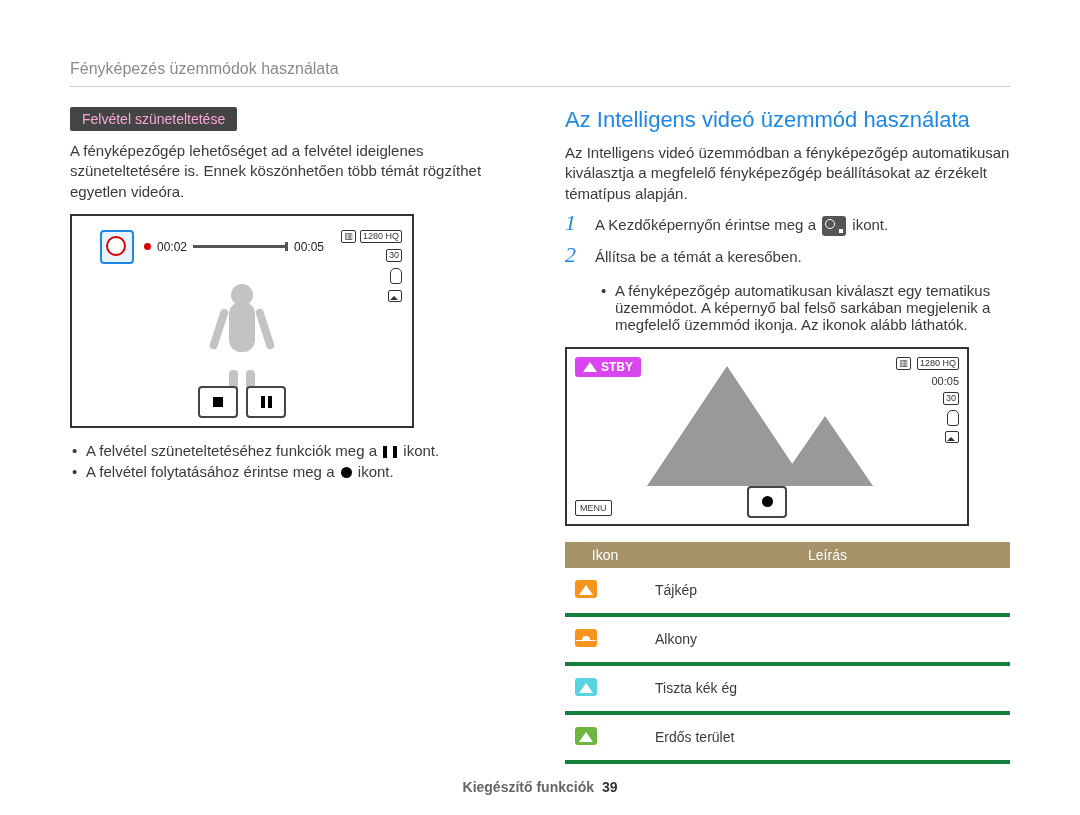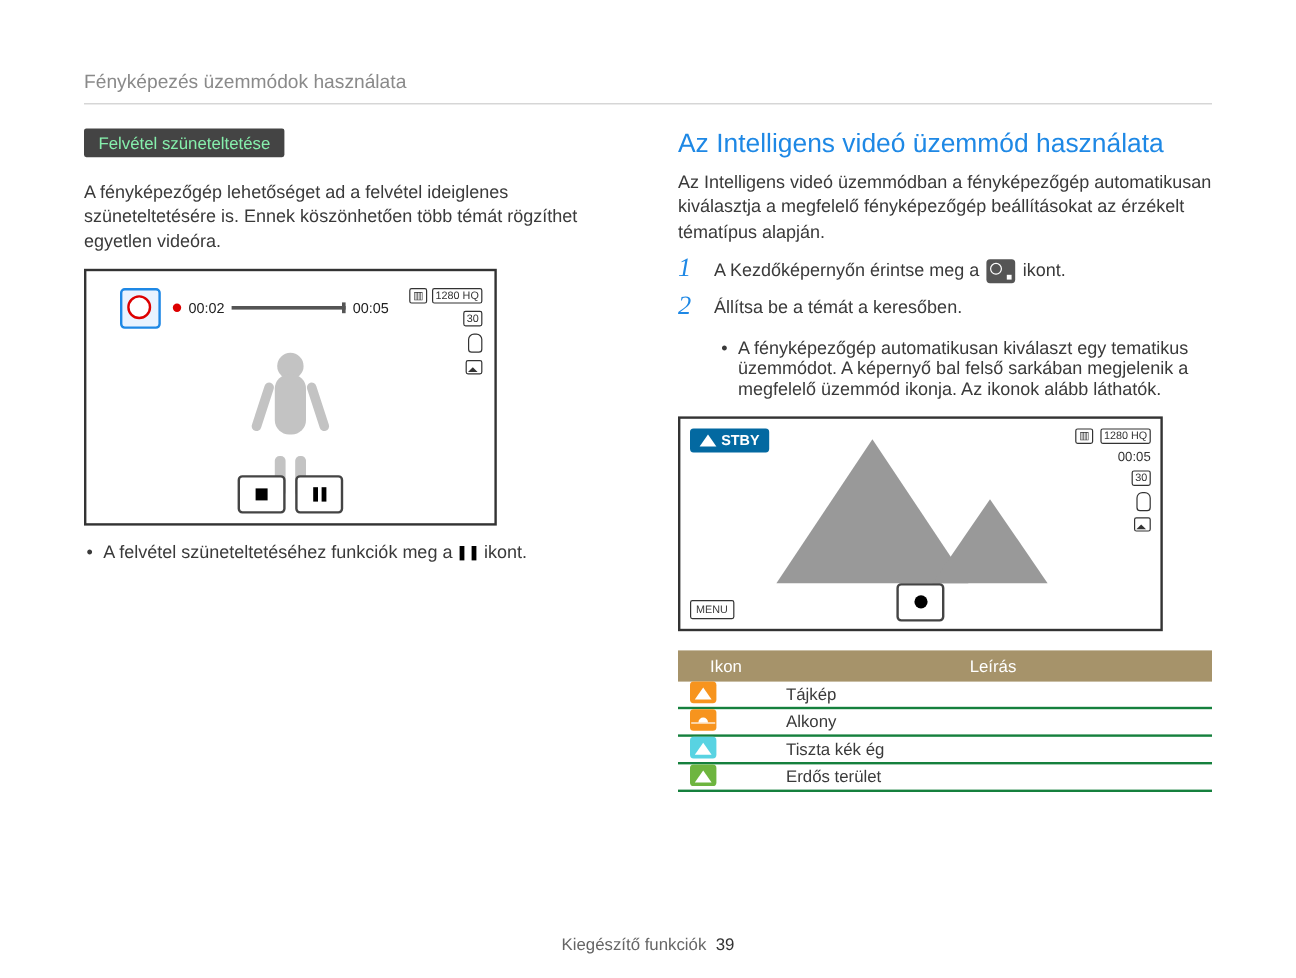--- a/index.html
+++ b/index.html
@@ -1,20 +1,20 @@
 <!DOCTYPE html>
 <html><head>
 <meta charset="utf-8">
 <style>
   body { margin:0; padding:0; background:#fff; font-family: Arial, Helvetica, sans-serif; color:#3a3a3a; }
   .page { width:1080px; height:815px; box-sizing:border-box; padding:60px 70px 40px 70px; position:relative; }
   .breadcrumb { font-size:16px; color:#8a8a8a; border-bottom:1px solid #ccc; padding-bottom:8px; margin-bottom:20px; }
   .cols { display:flex; gap:50px; }
   .col { flex:1; }
-  .pill { display:inline-block; background:#444; color:#86efac; font-size:14px; padding:4px 12px; border-radius:2px; margin-bottom:16px; }
+  .pill { display:inline-block; background:#444; color:#f9a8d4; font-size:14px; padding:4px 12px; border-radius:2px; margin-bottom:6px; }
   p { margin:4px 0; font-size:15px; line-height:1.35; }
   .section-title { color:#1E88E5; font-size:22px; margin:0 0 10px 0; font-weight:normal; }
   .camera-screen { width:340px; height:210px; border:2px solid #333; margin:12px 0 14px 0; background:#fff; position:relative; }
   .timeline { position:absolute; top:22px; left:28px; right:88px; height:18px; display:flex; align-items:center; font-size:12px; color:#222; }
   .timeline .rec-icon { width:30px; height:30px; margin-right:10px; border:2px solid #1E88E5; border-radius:4px; position:relative; background:#e9f3ff; }
   .timeline .rec-icon::after { content:""; position:absolute; left:4px; top:4px; width:16px; height:16px; border-radius:50%; border:2px solid #d00; background:#fff; }
   .timeline .dot { width:7px; height:7px; border-radius:50%; background:#d00; margin-right:6px; }
   .timeline .track { flex:1; height:3px; background:#555; margin:0 6px; position:relative; }
   .timeline .track::after { content:""; position:absolute; right:0; top:-3px; width:3px; height:9px; background:#555; }
   .right-icons { position:absolute; right:10px; top:14px; display:flex; flex-direction:column; align-items:end; gap:6px; }
@@ -47,41 +47,41 @@
   .step-txt{font-size:15px;padding-top:4px;}
   .mode-chip{display:inline-flex;width:24px;height:20px;background:#555;color:#fff;border-radius:3px;align-items:center;justify-content:center;vertical-align:middle;margin:0 2px;font-size:11px;position:relative;}
   .mode-chip::before{content:"";position:absolute;left:3px;top:3px;width:8px;height:8px;border-radius:50%;border:1px solid #fff;}
   .mode-chip::after{content:"";position:absolute;right:3px;bottom:3px;width:4px;height:4px;background:#fff;}
 
   .sub-bullets{margin:16px 0 0 36px;padding:0;list-style:none;font-size:15px;}
   .sub-bullets li{position:relative;padding-left:14px;margin:2px 0;}
   .sub-bullets li::before{content:"•";position:absolute;left:0;}
 
   .cam2{width:400px;height:175px;border:2px solid #333;margin:14px 0 16px 0;position:relative;background:#fff;}
-  .stby-chip{position:absolute;left:8px;top:8px;display:flex;align-items:center;gap:4px;background:#0369a1;color:#fff;font-weight:bold;font-size:12px;padding:3px 8px;border-radius:3px;}
+  .stby-chip{position:absolute;left:8px;top:8px;display:flex;align-items:center;gap:4px;background:#d946ef;color:#fff;font-weight:bold;font-size:12px;padding:3px 8px;border-radius:3px;}
   .stby-chip .mtn{width:14px;height:10px;position:relative;}
   .stby-chip .mtn::before{content:"";position:absolute;left:0;bottom:0;width:0;height:0;border-left:7px solid transparent;border-right:7px solid transparent;border-bottom:10px solid #fff;}
   .cam2 .ri2{position:absolute;right:8px;top:8px;display:flex;flex-direction:column;align-items:flex-end;gap:5px;font-size:11px;color:#333;}
   .cam2 .ri2 .toprow{display:flex;gap:6px;align-items:center;}
   .mountains{position:absolute;left:0;right:0;bottom:38px;}
   .mtn-big{position:absolute;left:80px;bottom:0;width:0;height:0;border-left:80px solid transparent;border-right:80px solid transparent;border-bottom:120px solid #999;}
   .mtn-sm{position:absolute;left:210px;bottom:0;width:0;height:0;border-left:48px solid transparent;border-right:48px solid transparent;border-bottom:70px solid #999;}
   .menu-chip{position:absolute;left:8px;bottom:8px;border:1px solid #333;font-size:9px;padding:2px 4px;border-radius:2px;background:#fff;}
   .cam2 .ctrl-row{bottom:6px;}
 
   .icon-table{width:100%;border-collapse:collapse;font-size:14px;margin-top:6px;}
   .icon-table th{background:#A6936A;color:#fff;text-align:center;padding:5px 10px;font-weight:normal;}
-  .icon-table td{padding:0 10px;border-bottom:2px solid #15803d;}
+  .icon-table td{padding:12px 10px;border-bottom:4px solid #15803d;}
   .cell-icon{display:inline-block;width:22px;height:18px;border-radius:3px;position:relative;}
   .ci-orange{background:#F7941E;} .ci-cyan{background:#58D3E2;} .ci-green{background:#6EB53F;}
   .cell-icon .peak{position:absolute;left:4px;bottom:3px;width:0;height:0;border-left:7px solid transparent;border-right:7px solid transparent;border-bottom:10px solid #fff;}
   .cell-icon .sun{position:absolute;left:7px;top:7px;width:8px;height:4px;border-radius:8px 8px 0 0;background:#fff;}
   .cell-icon .sun::after{content:"";position:absolute;left:-6px;top:4px;width:20px;height:1.5px;background:#fff;}
 
-  .footer{position:absolute;bottom:20px;left:0;right:0;text-align:center;font-size:14px;color:#666;}
+  .footer{position:absolute;bottom:20px;left:0;right:0;text-align:center;font-size:14px;color:#666;font-weight:bold;}
   .footer .pn{color:#333;margin-left:4px;}
 </style>
 </head>
 <body>
 
 <div class="page">
   <div class="breadcrumb">Fényképezés üzemmódok használata</div>
 
   <div class="cols">
 
@@ -127,20 +127,25 @@
               </span>
             </div>
         </div>
       </div>
 
       <ul class="bullets">
         <li>
           <span>A felvétel szüneteltetéséhez funkciók meg a </span><span class="inline-icon pause">
               <span style="width:4px;height:12px;background:#000;display:inline-block;"></span>
               <span style="width:4px;height:12px;background:#000;display:inline-block;margin-left:3px;"></span>
+            </span><span> ikont.</span>
+        </li>
+        <li>
+          <span>A felvétel folytatásához érintse meg a </span><span class="inline-icon">
+              <span class="rec-dot"></span>
             </span><span> ikont.</span>
         </li>
       </ul>
     </div>
 
     <div class="col">
       <h2 class="section-title">Az Intelligens videó üzemmód használata</h2>
       <p>Az Intelligens videó üzemmódban a fényképezőgép automatikusan kiválasztja a megfelelő fényképezőgép beállításokat az érzékelt tématípus alapján.</p>
 
       <div class="step-row">

